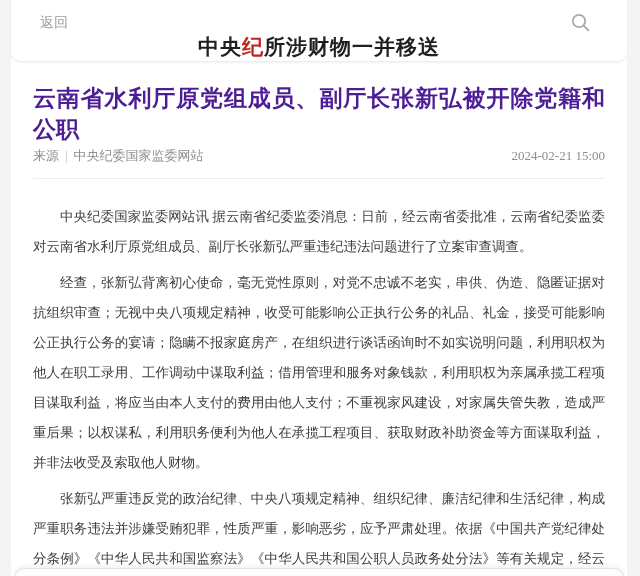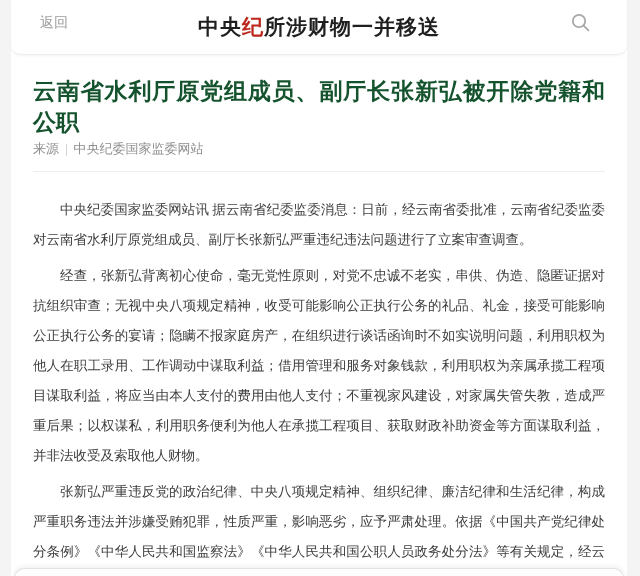--- a/index.html
+++ b/index.html
@@ -19,23 +19,23 @@
     position: absolute;
     left: 11px;
     right: 13px;
     top: 0;
     bottom: 0;
     background: #ffffff;
   }
   
   .header {
     position: relative;
-    height: 55px;
+    height: 62px;
     display: flex;
-    align-items: center;
+    align-items: flex-end;
     justify-content: center;
     background: #ffffff;
     border-bottom: 1px solid #ededed;
     border-radius: 0 0 10px 10px;
     box-shadow: 0 1px 3px rgba(0,0,0,0.05);
   }
   .back-btn {
     position: absolute;
     left: 29px;
     top: 0;
@@ -68,21 +68,21 @@
     border: none;
     padding: 0;
   }
   
   .article { padding: 0 22px; }
   .article-title {
     margin-top: 21px;
     font-size: 23px;
     line-height: 31px;
     font-weight: bold;
-    color: #14532d;
+    color: #4c1d95;
     text-align: justify;
   }
   .meta {
     display: flex;
     justify-content: space-between;
     align-items: center;
     margin-top: 2px;
     font-size: 13px;
     color: #8e8e8e;
   }
@@ -135,20 +135,21 @@
       </button>
     </div>
 
     <div class="article">
       <h1 class="article-title">云南省水利厅原党组成员、副厅长张新弘被开除党籍和公职</h1>
 
       <div class="meta">
         <div>
           <span>来源</span><span class="sep">|</span><span>中央纪委国家监委网站</span>
         </div>
+        <div>2024-02-21 15:00</div>
       </div>
 
       <hr class="divider">
 
       <p class="body-p first">
         <span class="lead-bold">中央纪委国家监委网站讯</span><span> 据云南省纪委监委消息：日前，经云南省委批准，云南省纪委监委对云南省水利厅原党组成员、副厅长张新弘严重违纪违法问题进行了立案审查调查。</span>
       </p>
 
       <p class="body-p">
         <span class="lead-bold"></span><span>经查，张新弘背离初心使命，毫无党性原则，对党不忠诚不老实，串供、伪造、隐匿证据对抗组织审查；无视中央八项规定精神，收受可能影响公正执行公务的礼品、礼金，接受可能影响公正执行公务的宴请；隐瞒不报家庭房产，在组织进行谈话函询时不如实说明问题，利用职权为他人在职工录用、工作调动中谋取利益；借用管理和服务对象钱款，利用职权为亲属承揽工程项目谋取利益，将应当由本人支付的费用由他人支付；不重视家风建设，对家属失管失教，造成严重后果；以权谋私，利用职务便利为他人在承揽工程项目、获取财政补助资金等方面谋取利益，并非法收受及索取他人财物。</span>

